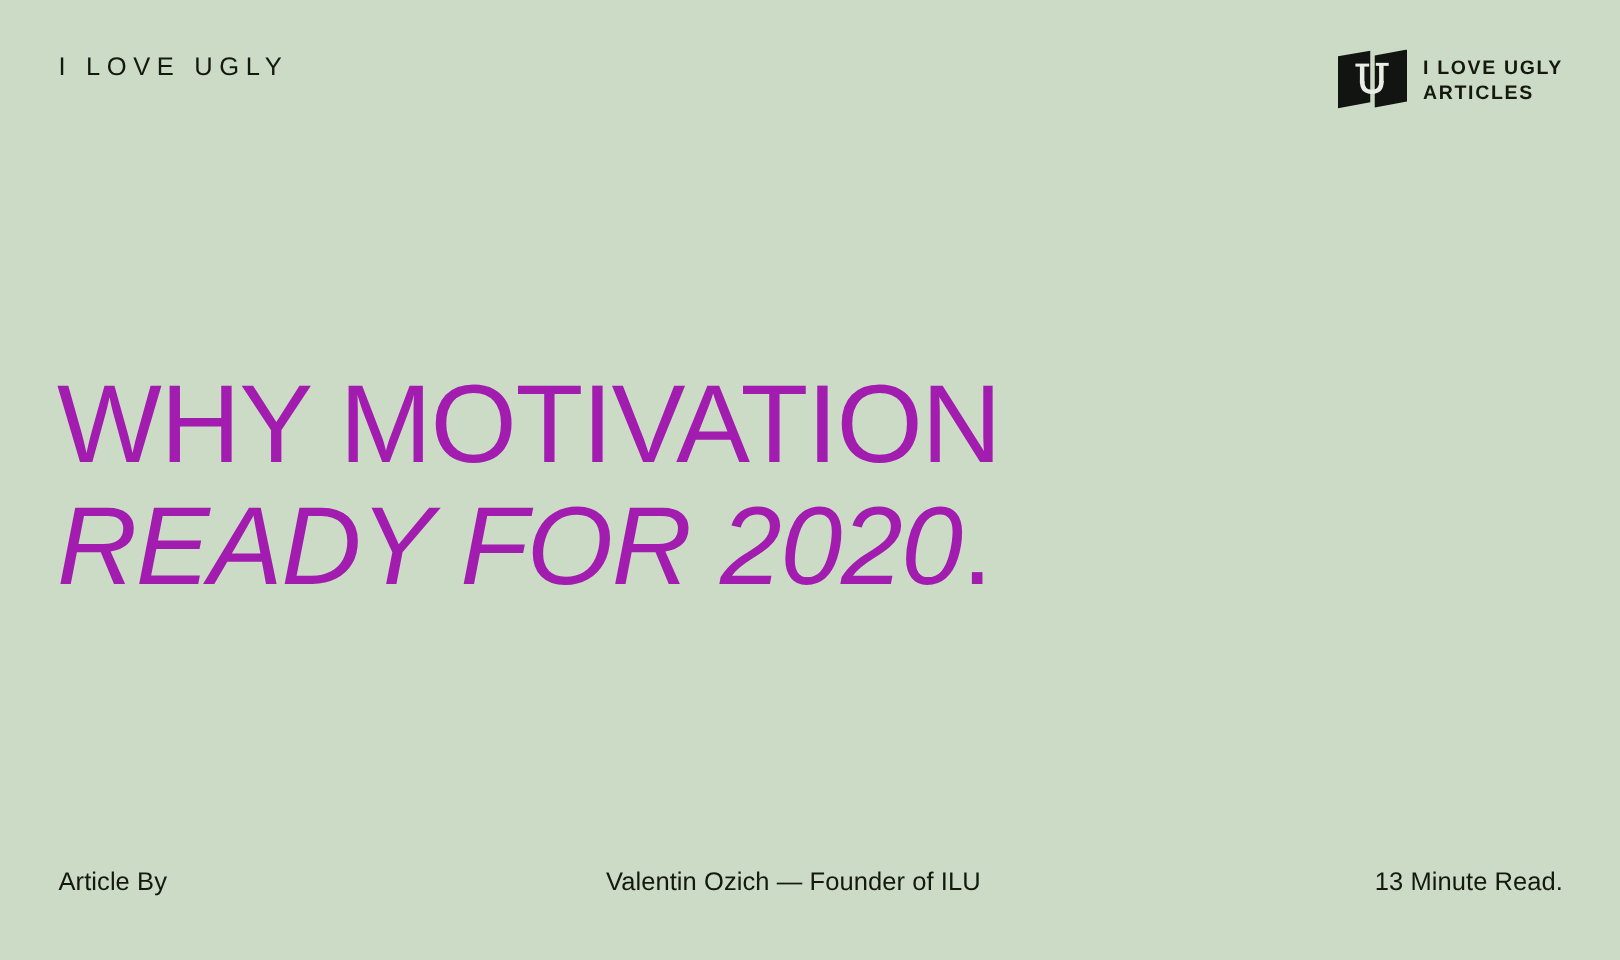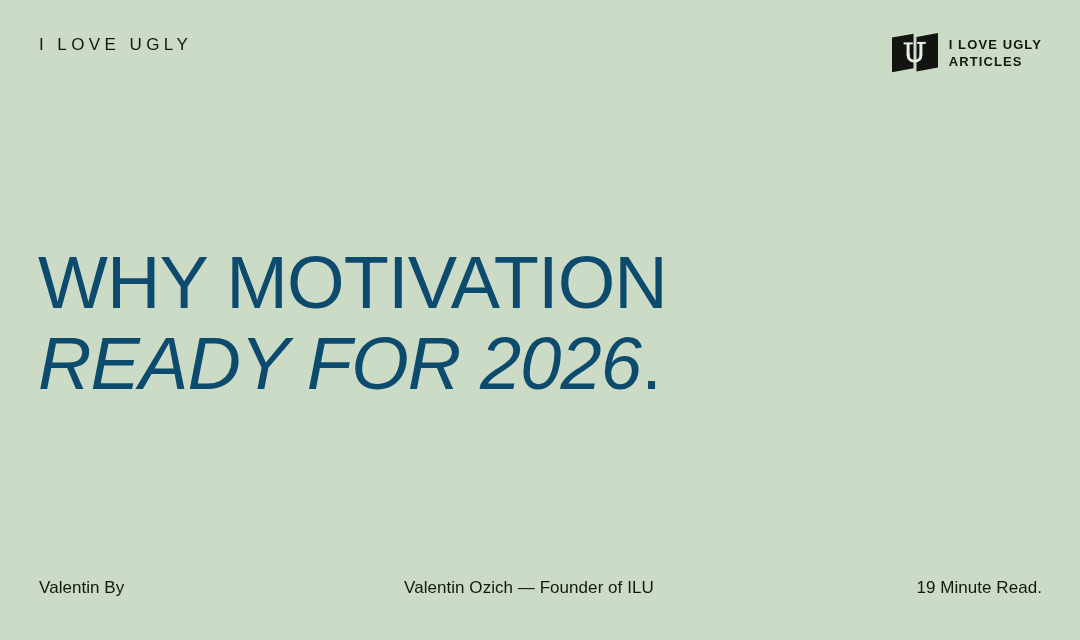--- a/index.html
+++ b/index.html
@@ -67,21 +67,21 @@
   .badge-text span {
     display: block;
   }
 
   
   .headline {
     position: absolute;
     left: 38px;
     top: 192px;
     width: 1000px;
-    color: #0c4a6e;
+    color: #a21caf;
     font-size: 74px;
     font-weight: 400;
     line-height: 81px;
     letter-spacing: -0.012em;
   }
   .headline .ln {
     display: block;
     white-space: nowrap;
   }
   .headline .it {
@@ -145,22 +145,22 @@
       </svg>
     </div>
     <div class="badge-text">
       <span>I LOVE UGLY</span>
       <span>ARTICLES</span>
     </div>
   </div>
 
   <h1 class="headline">
     <span class="ln"><span>WHY MOTIVATION</span></span>
-    <span class="ln"><span class="it">READY FOR 2026</span><span>.</span></span>
+    <span class="ln"><span class="it">READY FOR 2020</span><span>.</span></span>
   </h1>
 
   <div class="footer">
-    <div class="footer-left">Valentin By</div>
+    <div class="footer-left">Article By</div>
     <div class="footer-center">Valentin Ozich — Founder of ILU</div>
-    <div class="footer-right">19 Minute Read.</div>
+    <div class="footer-right">13 Minute Read.</div>
   </div>
 
 </div>
 
 </body></html>

